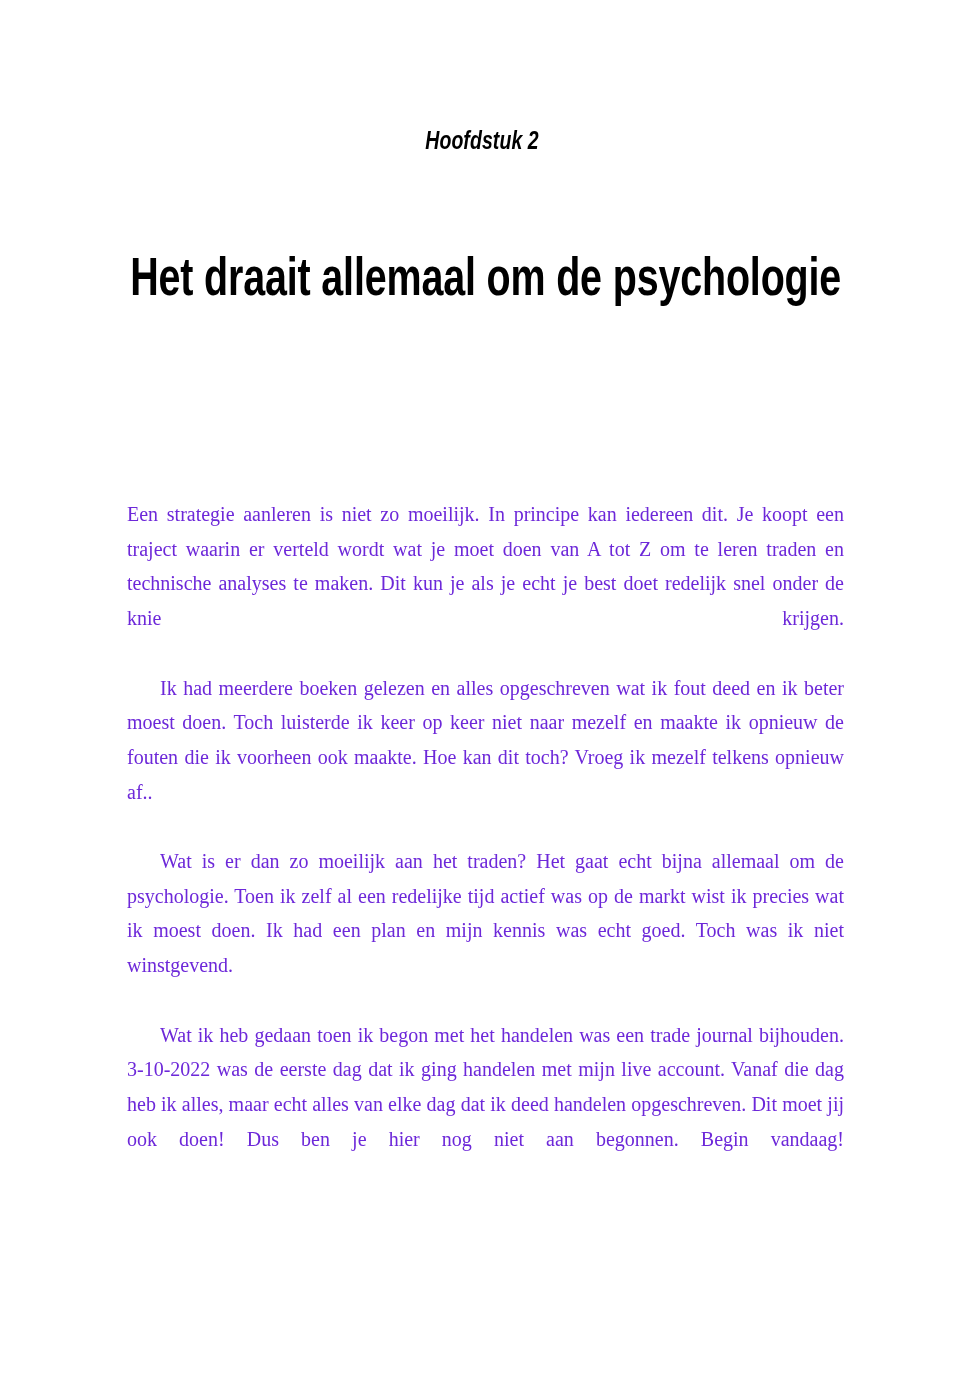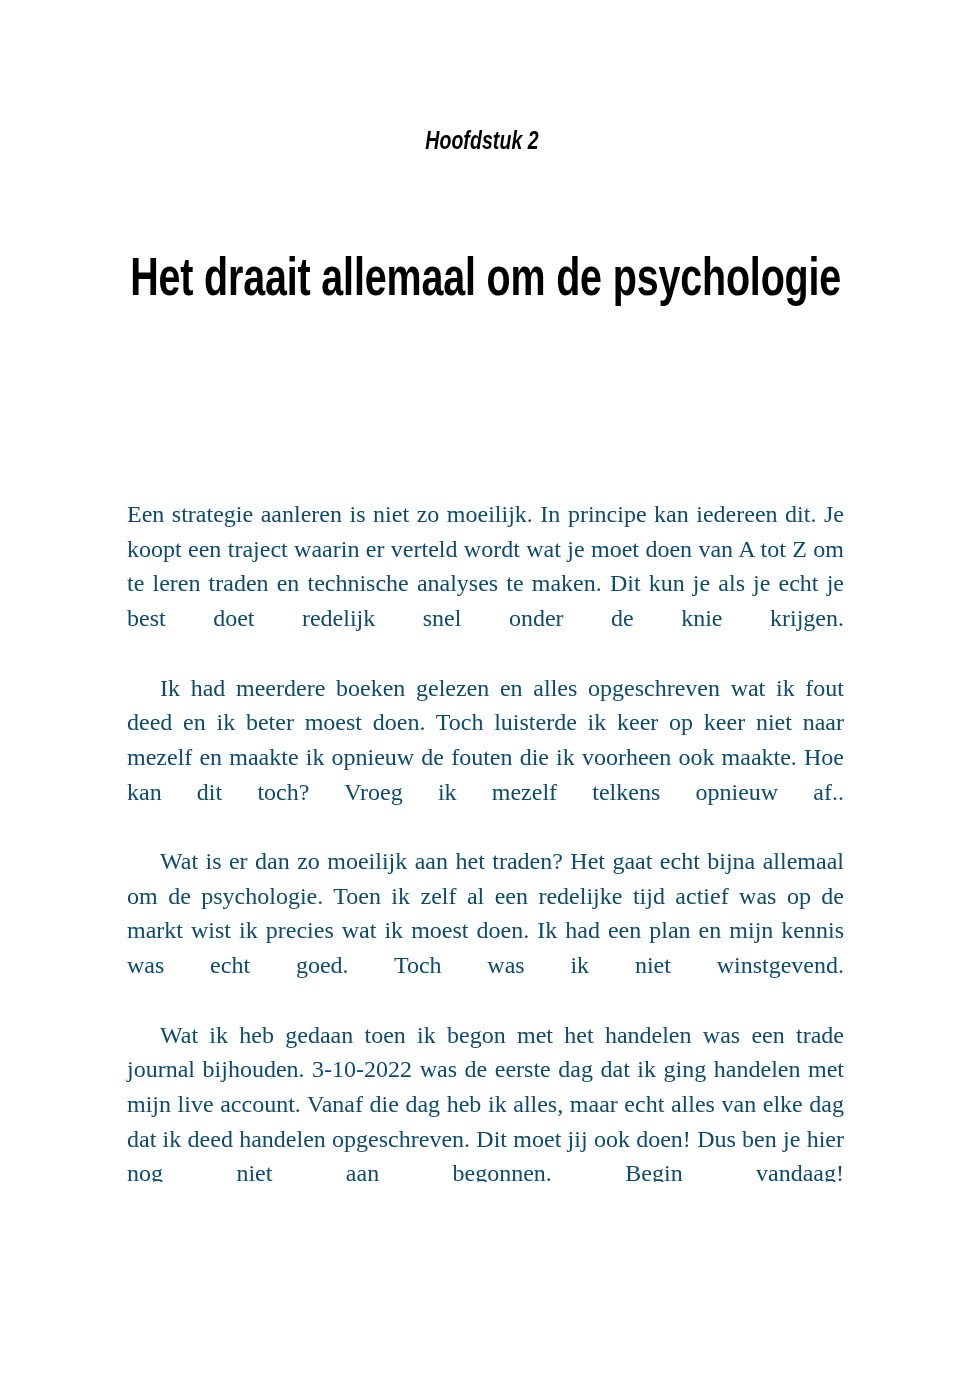--- a/index.html
+++ b/index.html
@@ -62,23 +62,23 @@
   
 
   .body-block {
     position: absolute;
     top: 497px;
     left: 127px;
     width: 717px;
     text-align: justify;
     text-justify: inter-word;
     font-family: "Liberation Serif", "DejaVu Serif", serif;
-    font-size: 24px;
+    font-size: 20px;
     line-height: 34.7px;
-    color: #0c4a6e;
+    color: #6d28d9;
     hyphens: none;
   }
 
   .body-block p {
     margin: 0;
     text-indent: 0;
   }
 
   .body-block p.indented {
     text-indent: 33px;

